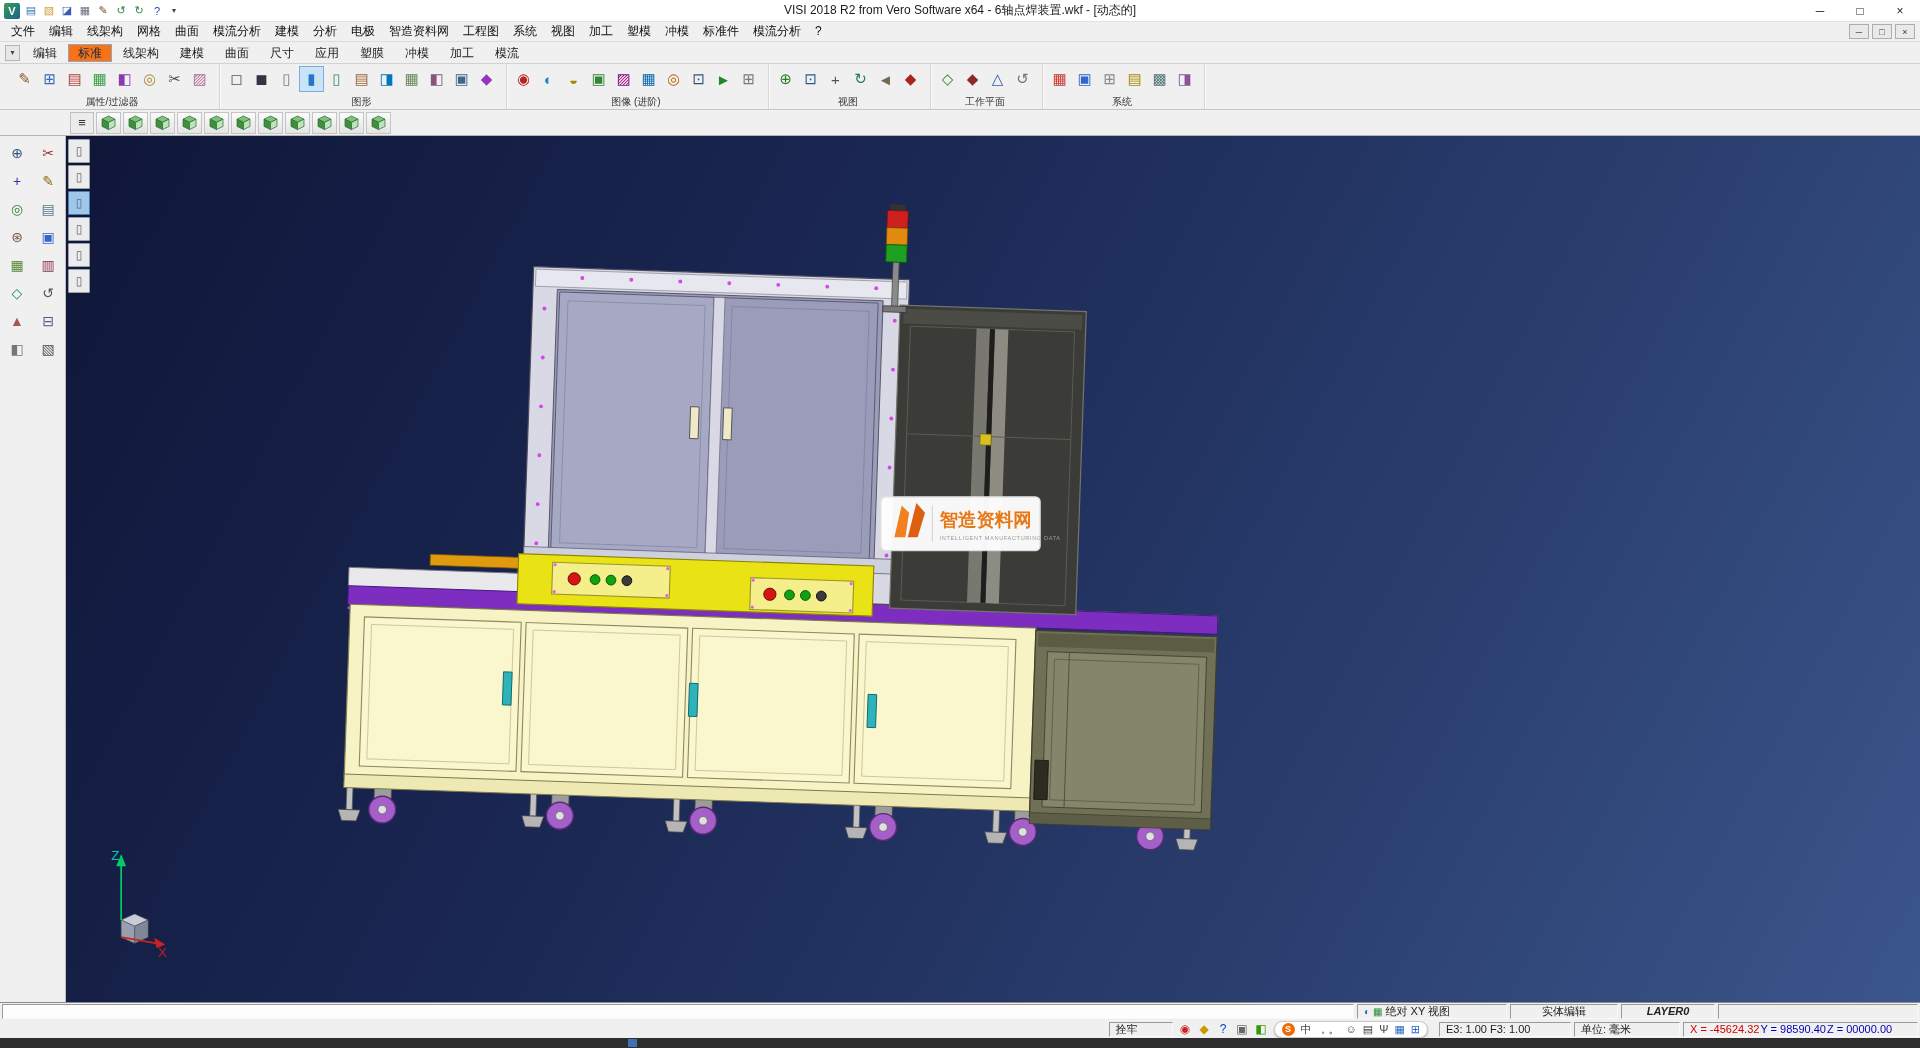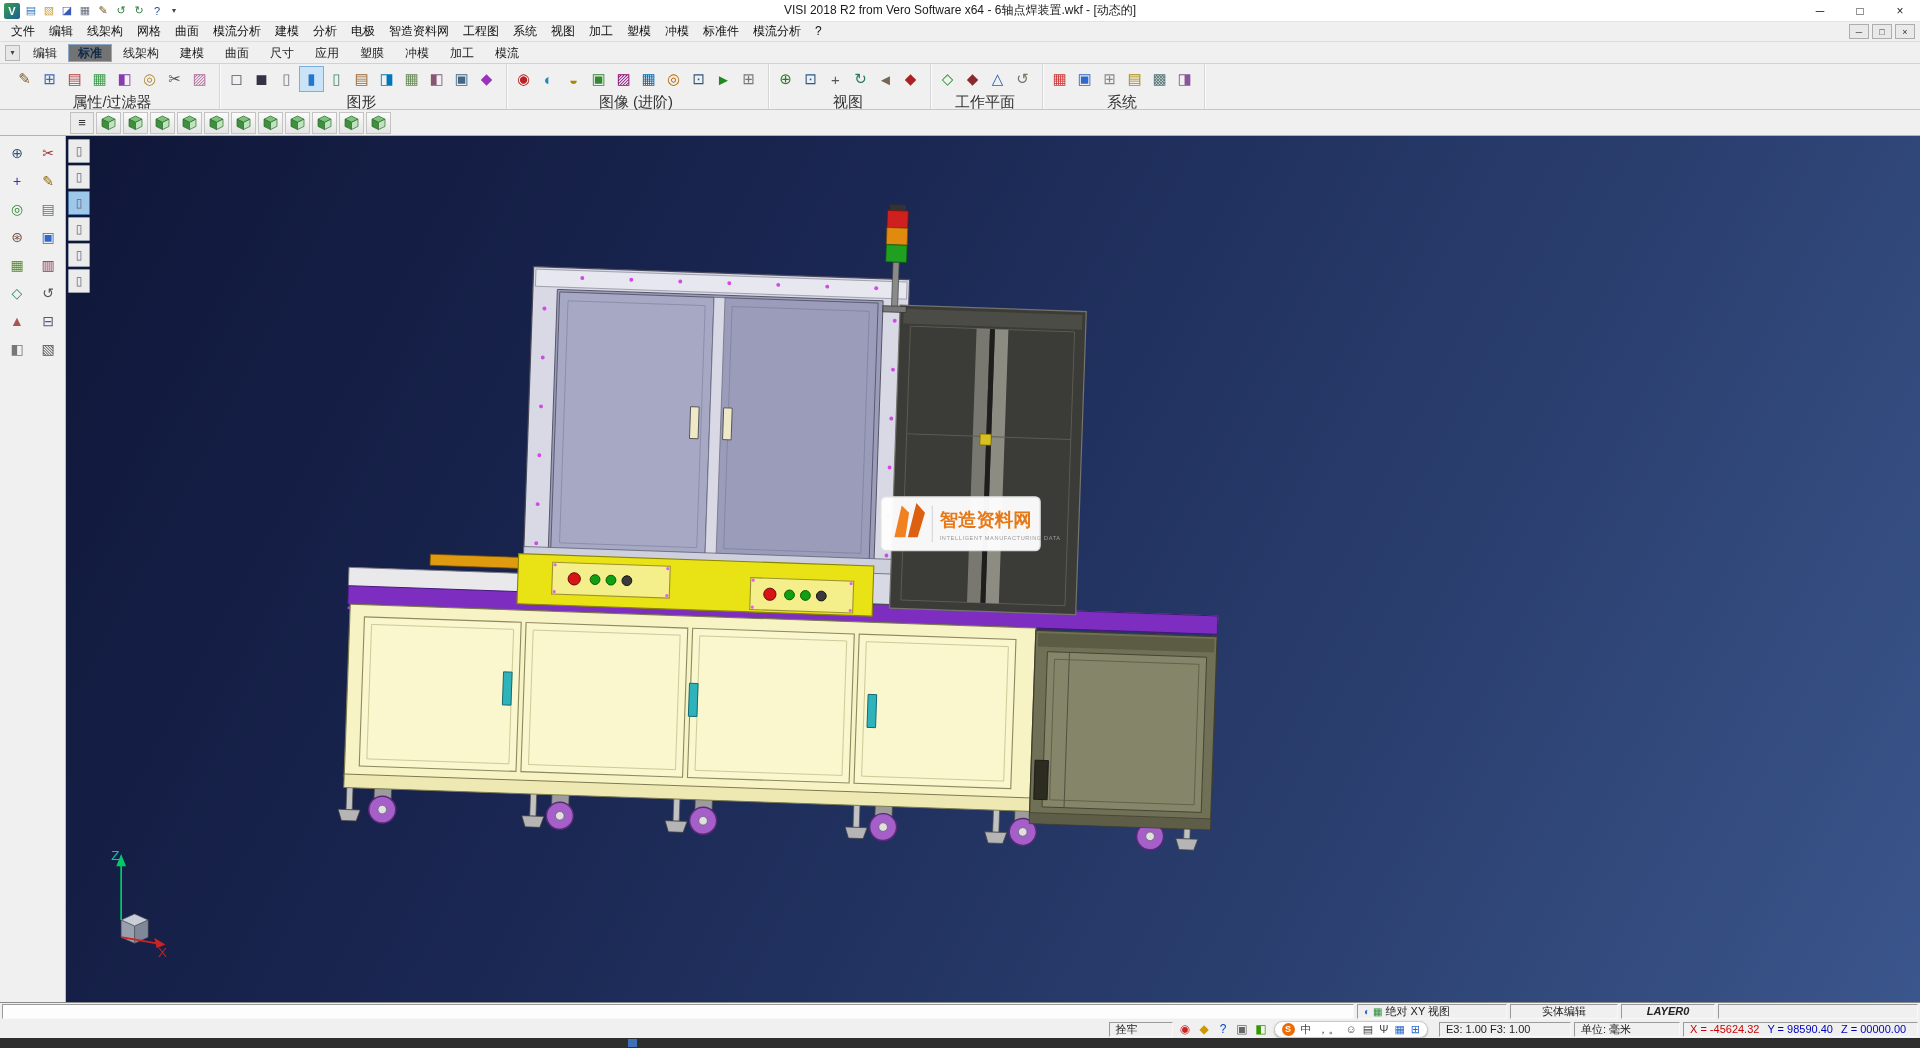--- a/index.html
+++ b/index.html
@@ -38,29 +38,29 @@
     display: flex; align-items: center; justify-content: center; font-size: 9px; color: #333; }
 
   
   .tabbar { height: 22px; background: #f0f0f0; border-bottom: 1px solid #d2d2d2;
     display: flex; align-items: center; padding-left: 5px; flex: none; }
   .tab-dd { width: 15px; height: 16px; border: 1px solid #b5b5b5; background: #e7e7e7;
     font-size: 8px; color: #444; display: flex; align-items: center; justify-content: center; margin-right: 3px; }
   .tabs { display: flex; height: 100%; align-items: center; }
   .tab { padding: 0 9px; height: 18px; line-height: 17px; font-size: 12px; color: #222;
     border: 1px solid transparent; margin-right: 1px; }
-  .tab.active { background: #737373; border-color: #8aa8c8; font-weight: bold; color: #102a4a; }
+  .tab.active { background: #f97316; border-color: #8aa8c8; font-weight: normal; color: #102a4a; }
 
   
   .toolbar { height: 46px; background: #f0f0f0; border-bottom: 1px solid #c6c6c6;
     display: flex; align-items: stretch; padding-left: 8px; flex: none; }
   .tgroup { display: flex; flex-direction: column; justify-content: space-between;
     padding: 2px 7px 1px 4px; border-right: 1px solid #d6d6d6; box-shadow: 1px 0 0 #fbfbfb; }
   .tgroup .icons { display: flex; }
-  .tgroup .label { text-align: center; font-size: 15px; color: #333; line-height: 13px; }
+  .tgroup .label { text-align: center; font-size: 10px; color: #333; line-height: 13px; }
   .ticon { width: 25px; height: 26px; display: flex; align-items: center; justify-content: center;
     font-size: 15px; color: var(--icon-color, #556); border: 1px solid transparent; }
   .ticon.active { background: #cbe3f7; border-color: #7aaede; }
 
   
   .viewcube-bar { height: 26px; background: #f0f0f0; border-bottom: 1px solid #b4b4b4;
     display: flex; align-items: center; padding-left: 70px; gap: 2px; flex: none; }
   .vc-menu { width: 24px; height: 22px; border: 1px solid #c0c0c0; background: #ececec;
     display: flex; align-items: center; justify-content: center; font-size: 13px; color: #333; }
   .vc-host { display: flex; gap: 2px; }
@@ -99,21 +99,21 @@
   .stico { width: 19px; height: 16px; display: flex; align-items: center; justify-content: center;
     font-size: 12px; color: var(--icon-color, #555); }
   .st-icons { display: flex; }
   .ime { display: flex; align-items: center; gap: 6px; background: #fff; border: 1px solid #c8c8c8;
     border-radius: 9px; height: 17px; padding: 0 7px; box-shadow: 0 1px 2px rgba(0,0,0,0.25); margin-right: 8px; }
   .ime span { font-size: 11px; color: #444; }
   .ime .slogo { width: 13px; height: 13px; border-radius: 50%; background: #f06a00; color: #fff;
     font-weight: bold; font-size: 9px; display: flex; align-items: center; justify-content: center; }
   .ime .blue { color: #2a6ac8; }
   .coord-x { color: var(--status-x-color, #cc0000); }
-  .coord-y, .coord-z { color: var(--status-yz-color, #0000bb); margin-left: 8px; }
+  .coord-y, .coord-z { color: var(--status-yz-color, #0000bb); margin-left: 1px; }
 
   .taskbar { height: 10px; background: #2e2e2e; position: relative; flex: none; }
   .taskbar .task-chip { position: absolute; left: 628px; top: 1px; width: 9px; height: 8px; background: #3f6fb5; }
 
   .w150 { width: 150px; } .w132 { width: 132px; } .w108 { width: 108px; } .w106 { width: 106px; }
   .w94 { width: 94px; font-style: italic; } .w200 { width: 200px; } .w235 { width: 235px; } .w64 { width: 64px; }
 </style>
 </head>
 <body>
 

